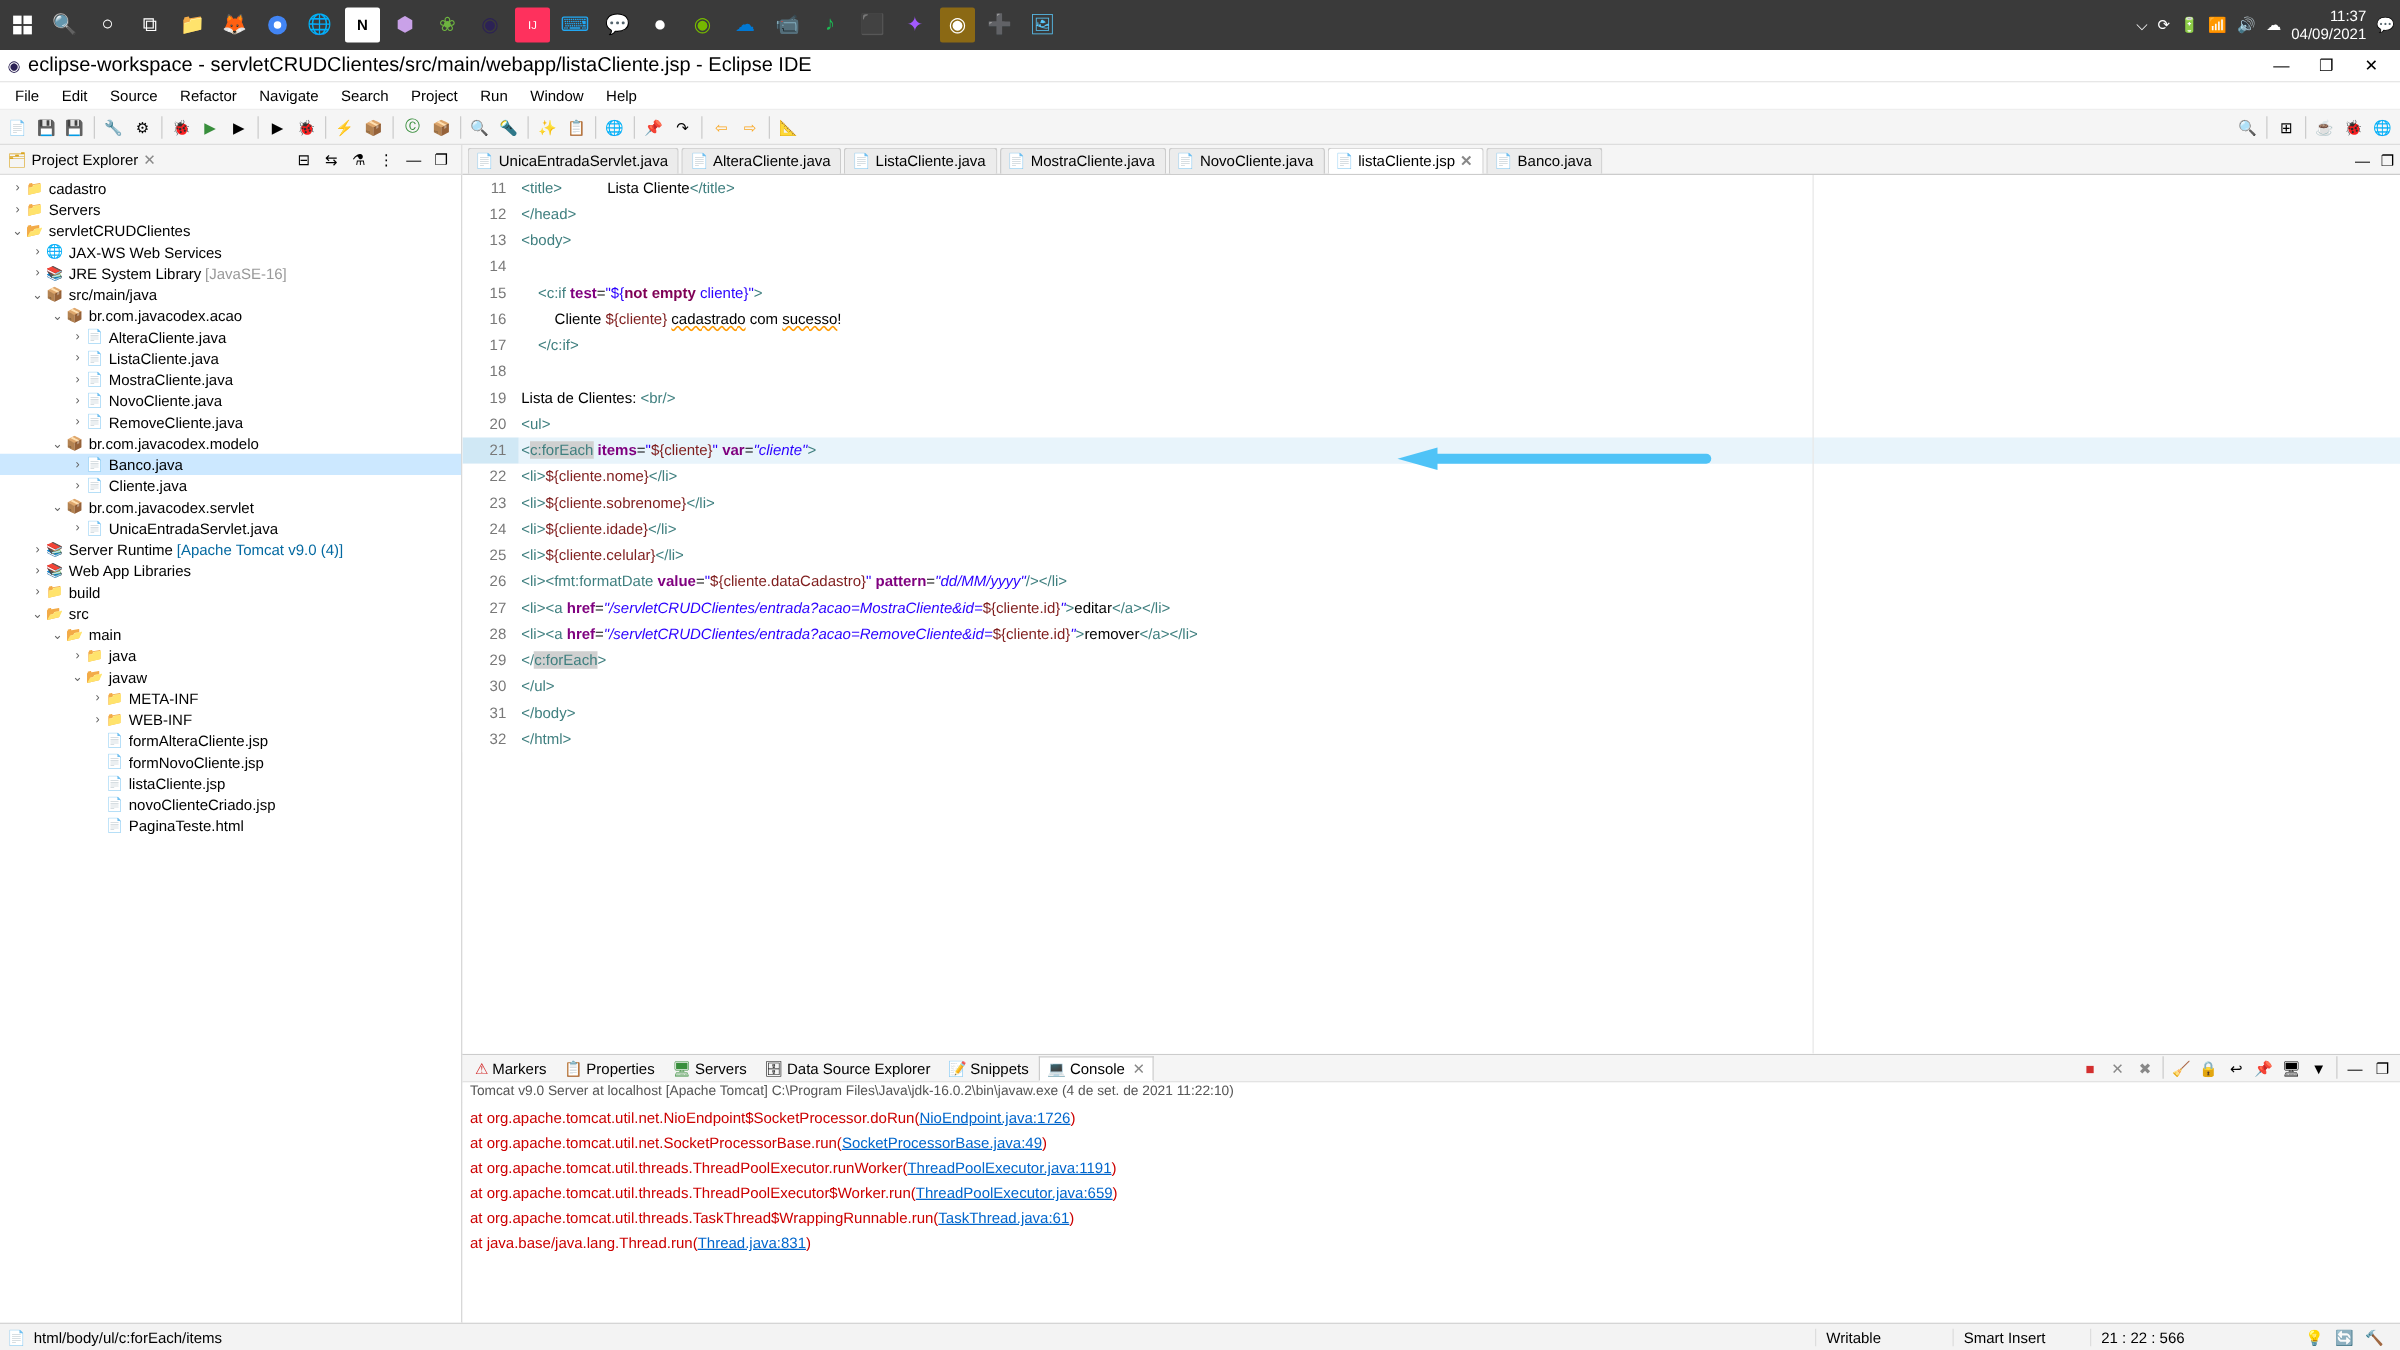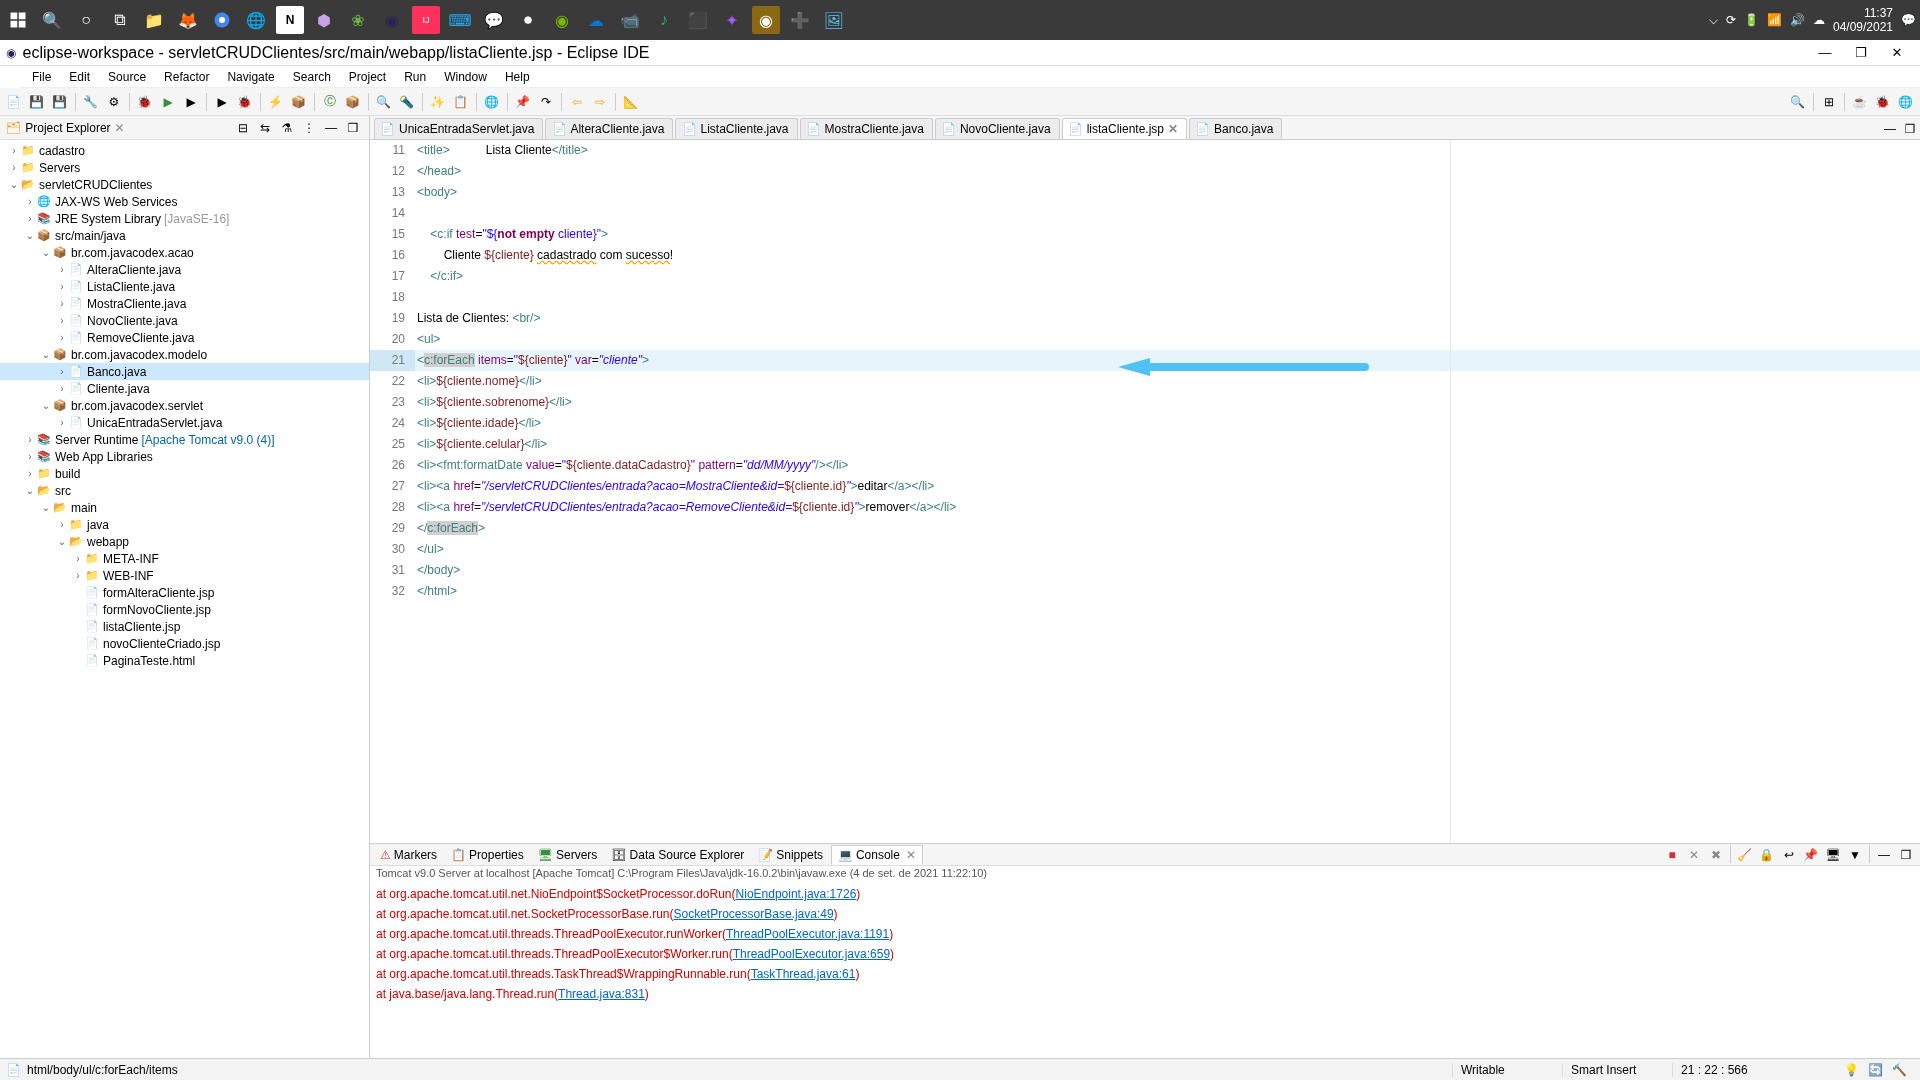--- a/index.html
+++ b/index.html
@@ -8,21 +8,21 @@
 .taskbar-left { display:flex; gap:6px; align-items:center; }
 .taskbar-icon { width:28px; height:28px; display:flex; align-items:center; justify-content:center; color:#fff; font-size:16px; border-radius:2px; cursor:pointer; }
 .taskbar-icon svg { width:18px; height:18px; }
 .taskbar-right { display:flex; align-items:center; gap:8px; color:#fff; font-size:11px; }
 .clock { text-align:right; line-height:1.2; font-size:11px; }
 .titlebar { height:26px; background:#fff; border-bottom:1px solid #e0e0e0; display:flex; align-items:center; padding:0 6px; justify-content:space-between; }
 .titlebar-left { display:flex; align-items:center; gap:6px; }
 .titlebar-title { font-size:16px; }
 .titlebar-ctrl { display:flex; gap:2px; }
 .titlebar-ctrl span { width:34px; height:22px; display:flex; align-items:center; justify-content:center; cursor:pointer; font-size:13px;}
-.menubar { height:22px; background:#fff; display:flex; align-items:center; padding:0 4px; gap:2px; border-bottom:1px solid #eee;margin-left:20px;}
+.menubar { height:22px; background:#fff; display:flex; align-items:center; padding:0 4px; gap:2px; border-bottom:1px solid #eee;}
 .menu-item { padding:2px 8px; cursor:pointer; font-size:12px;}
 .toolbar { height:28px; background:#f5f5f5; border-bottom:1px solid #ddd; display:flex; align-items:center; padding:0 4px; gap:3px; justify-content:space-between;}
 .toolbar-left{display:flex;gap:3px;align-items:center;}
 .toolbar-right{display:flex;gap:3px;align-items:center;}
 .tbtn { width:20px; height:20px; display:flex; align-items:center; justify-content:center; cursor:pointer; border-radius:2px; font-size:12px;}
 .tsep{width:1px;height:18px;background:#ccc;margin:0 2px;}
 .main-area { display:flex; height:calc(100% - 40px - 26px - 22px - 28px - 22px); }
 .explorer { width:370px; border-right:1px solid #ccc; display:flex; flex-direction:column; background:#fff;}
 .explorer-header { height:24px; background:#f5f5f5; border-bottom:1px solid #ddd; display:flex; align-items:center; padding:0 6px; justify-content:space-between;}
 .explorer-title{display:flex;align-items:center;gap:4px;}
@@ -39,21 +39,21 @@
 .etab.active{background:#fff;}
 .etab .fic{width:14px;height:14px;display:inline-flex;align-items:center;justify-content:center;}
 .etab .close{color:#888;font-weight:bold;}
 .code-area { flex:1; overflow:auto; background:#fff; position:relative; font-family:Consolas,"Courier New",monospace; font-size:14px; line-height:21px;}
 .code-line { display:flex; }
 .gut { width:45px; text-align:right; padding-right:10px; color:#787878; user-select:none; background:#fff;}
 .gut.marked{background:#d0e8f5;}
 .ctxt { flex:1; white-space:pre; padding-left:2px; }
 .ctxt.hl { background:#e8f4fb; }
 .tok-tag{color:#3f7f7f;}
-.tok-attr{color:#7f007f;}
+.tok-attr{color:#7f007f;font-weight:bold;}
 .tok-str{color:#2a00ff;}
 .tok-strit{color:#2a00ff;font-style:italic;}
 .tok-el{color:#7f1d1d;}
 .tok-kw{color:#7f0055;font-weight:bold;}
 .tok-txt{color:#000000;margin-left:36px;}
 .annot-arrow{position:absolute;pointer-events:none;}
 .ruler{position:absolute;top:0;bottom:0;width:1px;background:#e8e8e8;}
 .console-panel{height:215px;border-top:1px solid #ccc;display:flex;flex-direction:column;}
 .console-tabs{height:22px;background:#f5f5f5;border-bottom:1px solid #ddd;display:flex;align-items:center;padding:0 4px;justify-content:space-between;}
 .ctabs-left{display:flex;gap:2px;align-items:center;}
@@ -361,21 +361,21 @@
       <div class="tree-row">
           <span class="tw" style="width:52px"></span>
           <span class="twist">›</span>
           <span class="ticon ic-folder">📁</span>
           <span>java</span>
         </div>
       <div class="tree-row">
           <span class="tw" style="width:52px"></span>
           <span class="twist">⌄</span>
           <span class="ticon ic-folder">📂</span>
-          <span>webapp</span>
+          <span>javaw</span>
         </div>
       <div class="tree-row">
           <span class="tw" style="width:68px"></span>
           <span class="twist">›</span>
           <span class="ticon ic-folder">📁</span>
           <span>META-INF</span>
         </div>
       <div class="tree-row">
           <span class="tw" style="width:68px"></span>
           <span class="twist">›</span>

